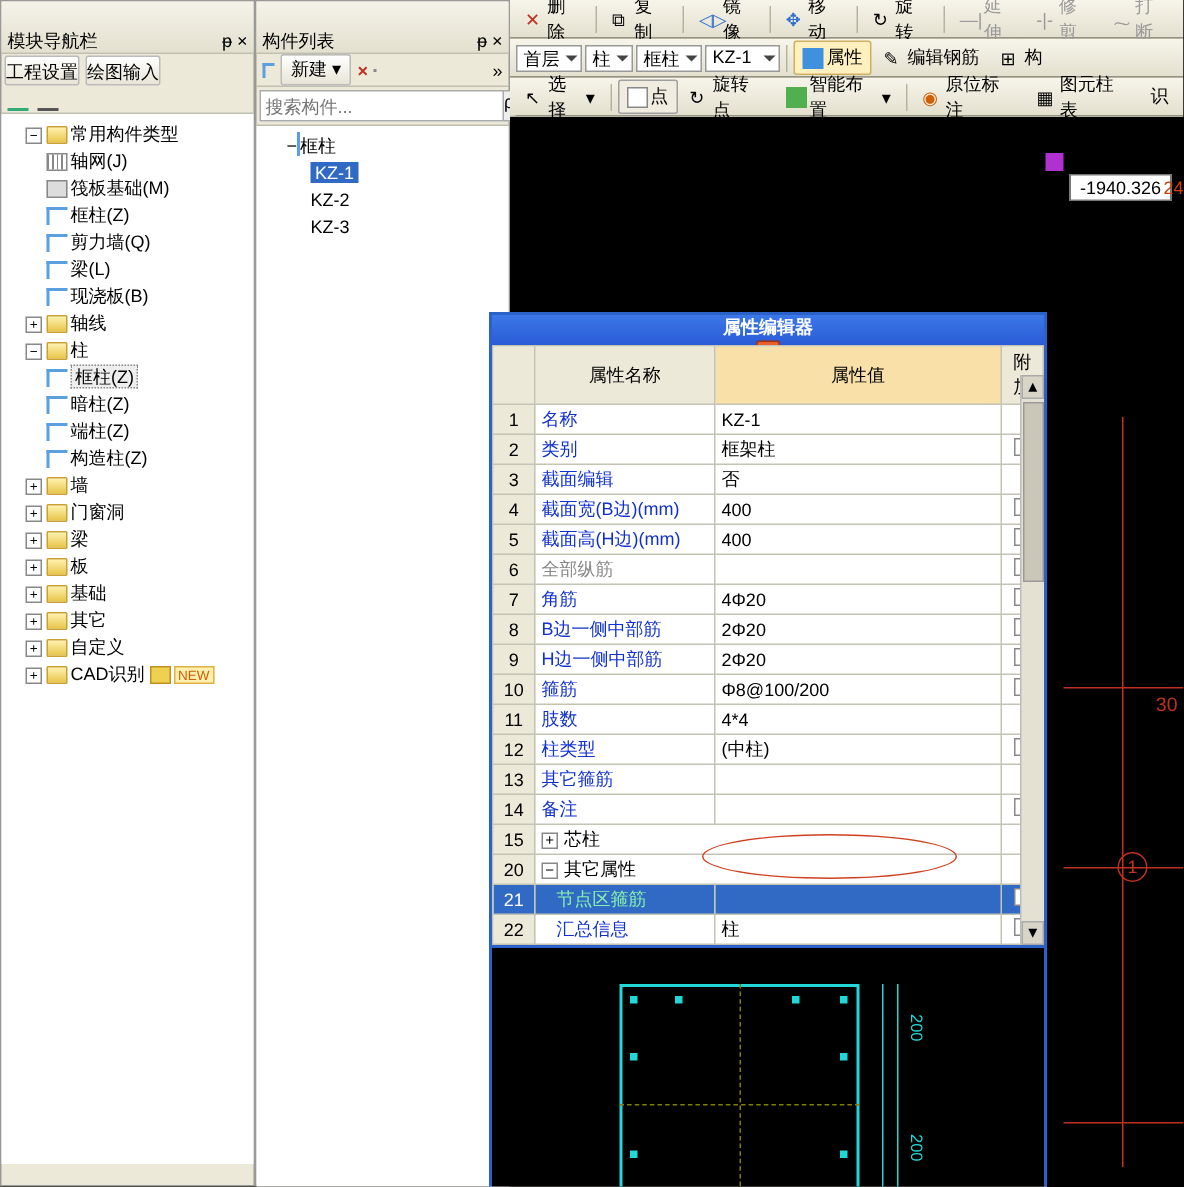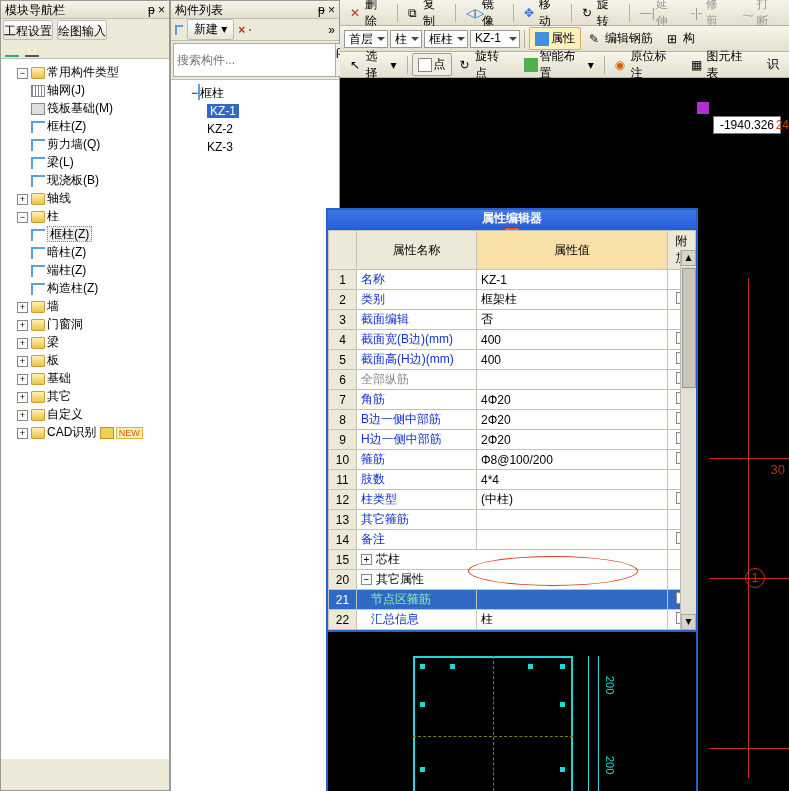--- a/index.html
+++ b/index.html
@@ -1,19 +1,19 @@
 <!DOCTYPE html>
 <html><head>
 <meta charset="utf-8">
 <style>
 * { box-sizing: border-box; margin: 0; padding: 0; font-family: "Microsoft YaHei", SimSun, sans-serif; font-size: 12px; }
 body { width: 789px; height: 791px; background: #000; overflow: hidden; position: relative; }
 
 .panel { position: absolute; background: #ece9d8; border: 1px solid #999; }
-.panel-header { background: linear-gradient(#f5f3e9,#e3e0cf); height: 18px; line-height: 18px; padding: 0 4px; border-bottom: 1px solid #c0c0b0; display: flex; justify-content: space-between; }
+.panel-header { background: linear-gradient(#f5f3e9,#e3e0cf); height: 18px; line-height: 18px; padding: 17px 4px; border-bottom: 1px solid #c0c0b0; display: flex; justify-content: space-between; }
 .panel-header .close { cursor: pointer; }
 
 
 #nav-panel { left: 0; top: 0; width: 170px; height: 791px; }
 #nav-tabs { display: flex; flex-direction: row; }
 .tab-btn { height: 20px; line-height: 20px; text-align: center; border: 1px solid #bbb; margin: 1px 2px; background: linear-gradient(#fff,#e8e5d6); cursor: pointer; border-radius: 2px;}
 .thin-tb { height: 18px; padding: 2px 4px; border-bottom: 1px solid #c0c0b0; display:flex; gap:6px;}
 .tb-icn { width:14px; height:14px; display:inline-block;}
 
 .tree { padding: 4px 2px; overflow: auto; height: 700px; background:#fff; }
@@ -24,21 +24,21 @@
 .icn-folder{background:linear-gradient(#fff2b0,#e8c54a);border:1px solid #caa030;border-radius:1px;}
 .icn-gear{background:radial-gradient(#ffe070,#d8a020);border-radius:50%;}
 .icn-t{border-left:2px solid #5aa0e0;border-top:2px solid #5aa0e0;height:10px;width:8px;}
 .sel{background:#316ac5;color:#fff;padding:0 3px;}
 
 
 #list-panel { left: 170px; top: 0; width: 170px; height: 791px; }
 .list-tb{height:22px;display:flex;align-items:center;gap:4px;padding:0 4px;border-bottom:1px solid #c0c0b0;}
 .list-tb .btn{padding:1px 6px;border:1px solid #bbb;background:linear-gradient(#fff,#e8e5d6);cursor:pointer;border-radius:2px;text-align:center;}
 .search-row{padding:2px;border-bottom:1px solid #c0c0b0;display:flex;}
-.search-row input{flex:1;border:1px solid #aaa;height:34px;padding:6px 3px;}
+.search-row input{flex:1;border:1px solid #aaa;height:21px;padding:6px 3px;}
 .list-tree{background:#fff;height:776px;padding:4px;}
 .list-tree ul{list-style:none;padding-left:16px;}
 .list-tree li{line-height:18px;}
 
 
 .tbar{position:absolute;height:26px;background:linear-gradient(#f7f5ea,#e3e0cf);border-bottom:1px solid #b6b39e;display:flex;align-items:center;gap:2px;padding:0 4px;}
 #tbar1{left:340px;top:0;width:449px;}
 #tbar2{left:340px;top:26px;width:449px;}
 #tbar3{left:340px;top:52px;width:449px;}
 .tbtn{padding:2px 5px;display:flex;align-items:center;gap:2px;cursor:pointer;border:1px solid transparent;border-radius:2px;}

